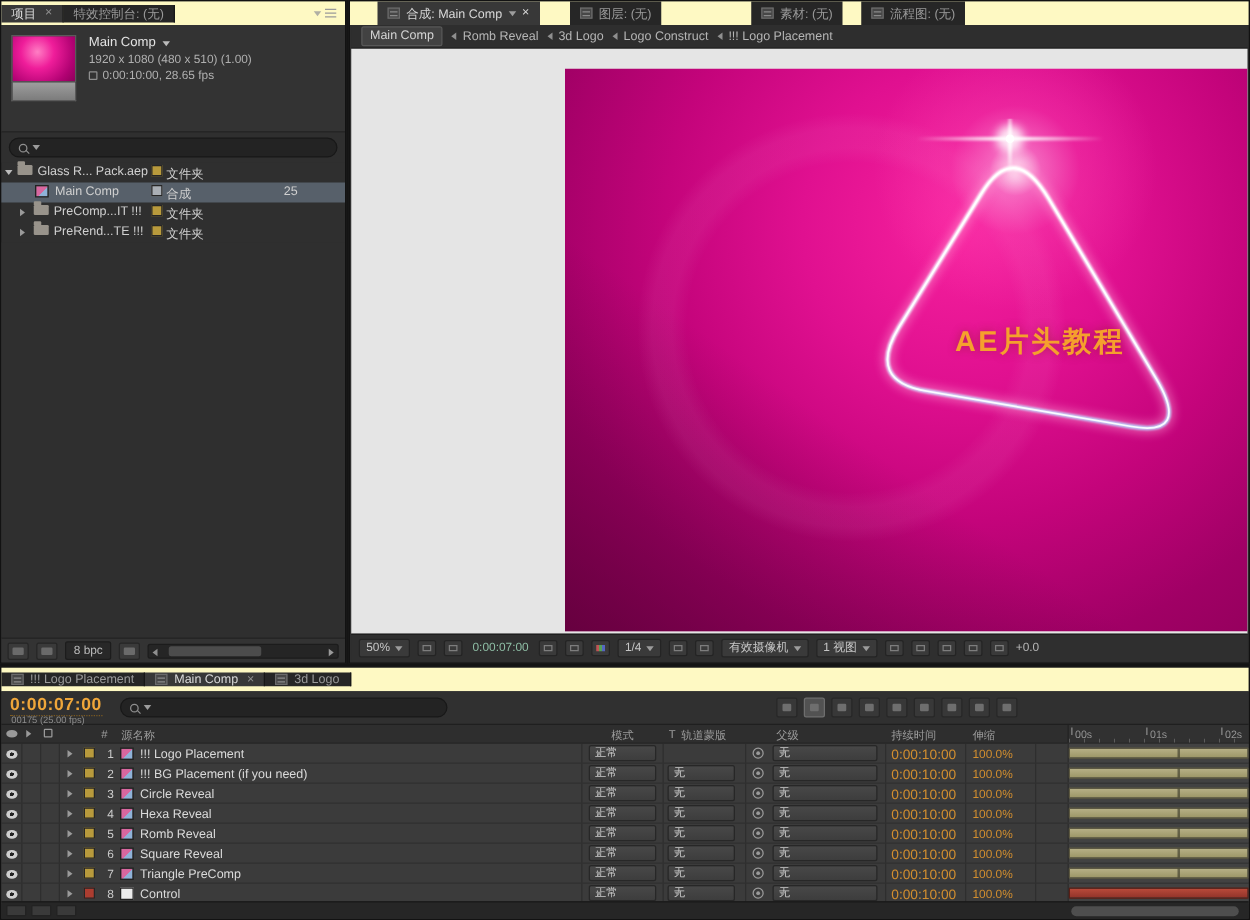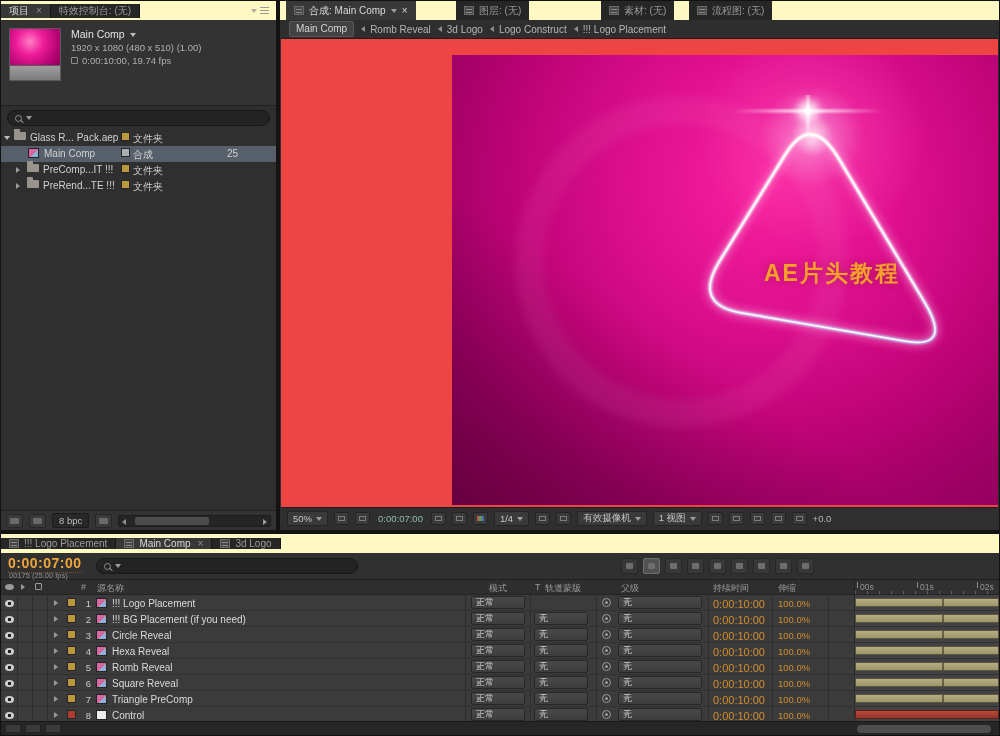--- a/index.html
+++ b/index.html
@@ -58,21 +58,21 @@
 .pscroll .thumbp{position:absolute;left:16px;top:1px;bottom:1px;width:74px;background:#4c4c4c;border-radius:2px}
 .pscroll .aL{position:absolute;left:3px;top:3px}
 .pscroll .aR{position:absolute;right:3px;top:3px}
 
 #viewerPanel .tabbar{position:relative}
 .vtab{position:absolute;top:0;height:19px;display:flex;align-items:center;gap:5px;padding:0 8px;background:#262626;color:#9a9a9a;font-size:10px;white-space:nowrap}
 .vtab.active{background:#383838;color:#d8d8d8}
 #crumbs{position:absolute;left:1px;right:1px;top:19px;height:19px;background:#2e2e2e;border-bottom:1px solid #1f1f1f;display:flex;align-items:center;gap:7px;padding:0 8px;font-size:10px;color:#b5b5b5}
 .crumbChip{background:#424242;border:1px solid #585858;border-radius:2px;padding:0 6px;color:#d4d4d4;line-height:14px}
 .crumb{display:flex;align-items:center;gap:5px}
-#canvas{position:absolute;left:1px;right:1px;top:38px;bottom:23px;background:#ef4444;overflow:hidden}
+#canvas{position:absolute;left:1px;right:1px;top:38px;bottom:23px;background:#e5e5e5;overflow:hidden}
 #comp{position:absolute;top:16px;right:0;width:546px;bottom:2px;overflow:hidden;background:
  radial-gradient(circle at 66% 18%,rgba(255,255,255,.95) 0,rgba(255,170,225,.5) 4%,rgba(255,80,185,.28) 10%,rgba(255,40,160,0) 22%),
  radial-gradient(circle at 42% 46%,rgba(255,255,255,0) 33%,rgba(255,185,230,.07) 36%,rgba(255,185,230,.07) 40%,rgba(255,255,255,0) 43%),
  linear-gradient(35deg,rgba(72,0,44,.55) 0%,rgba(72,0,44,0) 38%),
  radial-gradient(circle at 58% 28%,#f7219e 0%,#e01090 28%,#c4047b 52%,#a00065 76%,#8b0056 100%)}
 #tri{position:absolute;right:10px;top:40px;width:360px;height:300px}
 #overlayText{position:absolute;left:312px;top:203px;font-size:23px;font-weight:bold;letter-spacing:2px;color:#f5a02d;text-shadow:0 0 8px rgba(110,30,0,.45)}
 #vtoolbar{position:absolute;left:1px;right:1px;bottom:1px;height:22px;background:#2f2f2f;border-top:1px solid #1f1f1f;display:flex;align-items:center;gap:6px;padding:0 6px;font-size:9.5px;color:#b8b8b8;white-space:nowrap}
 .vchip{display:flex;align-items:center;gap:4px;background:#3a3a3a;border:1px solid #242424;border-radius:2px;padding:0 5px;height:15px;color:#c6c6c6}
 .vicon{width:15px;height:13px;background:#3a3a3a;border:1px solid #242424;border-radius:2px;position:relative;flex:none}
@@ -157,21 +157,21 @@
       <div class="pj-meta">
         <div class="pj-title">
           <span>Main Comp</span>
           <span class="da"></span>
         </div>
         <div class="pj-line">
             <span>1920 x 1080 (480 x 510) (1.00)</span>
           </div>
         <div class="pj-line">
           <span class="flagico"></span>
-          <span>0:00:10:00, 19.74 fps</span>
+          <span>0:00:10:00, 28.65 fps</span>
         </div>
       </div>
     </div>
 
     <div id="pj-search">
       <div class="sbox">
         <span class="mag"></span>
         <span class="dn"></span>
       </div>
     </div>
@@ -216,21 +216,21 @@
       <span class="pscroll">
         <span class="la aL"></span>
         <span class="thumbp"></span>
         <span class="ra aR"></span>
       </span>
     </div>
   </div>
 
   <div class="panel" id="viewerPanel">
     <div class="tabbar">
-      <div class="vtab active" style="left:6px">
+      <div class="vtab active" style="left:22px">
         <span class="tico"></span>
         <span>合成: Main Comp</span>
         <span class="dn"></span>
         <span class="x">×</span>
       </div>
       <div class="vtab" style="left:176px">
         <span class="tico"></span>
         <span>图层: (无)</span>
       </div>
       <div class="vtab" style="left:321px">

